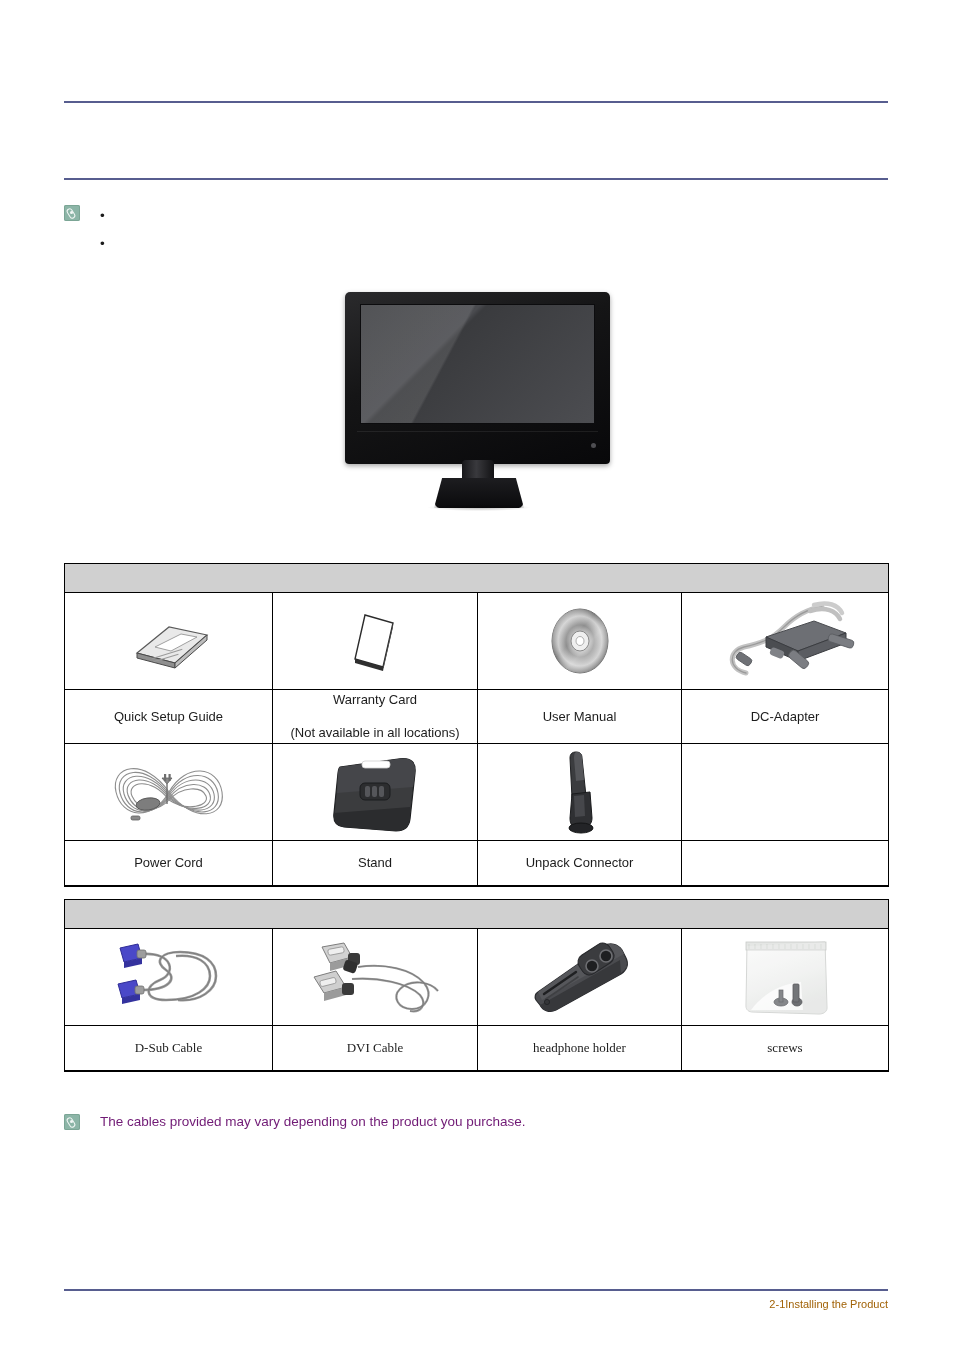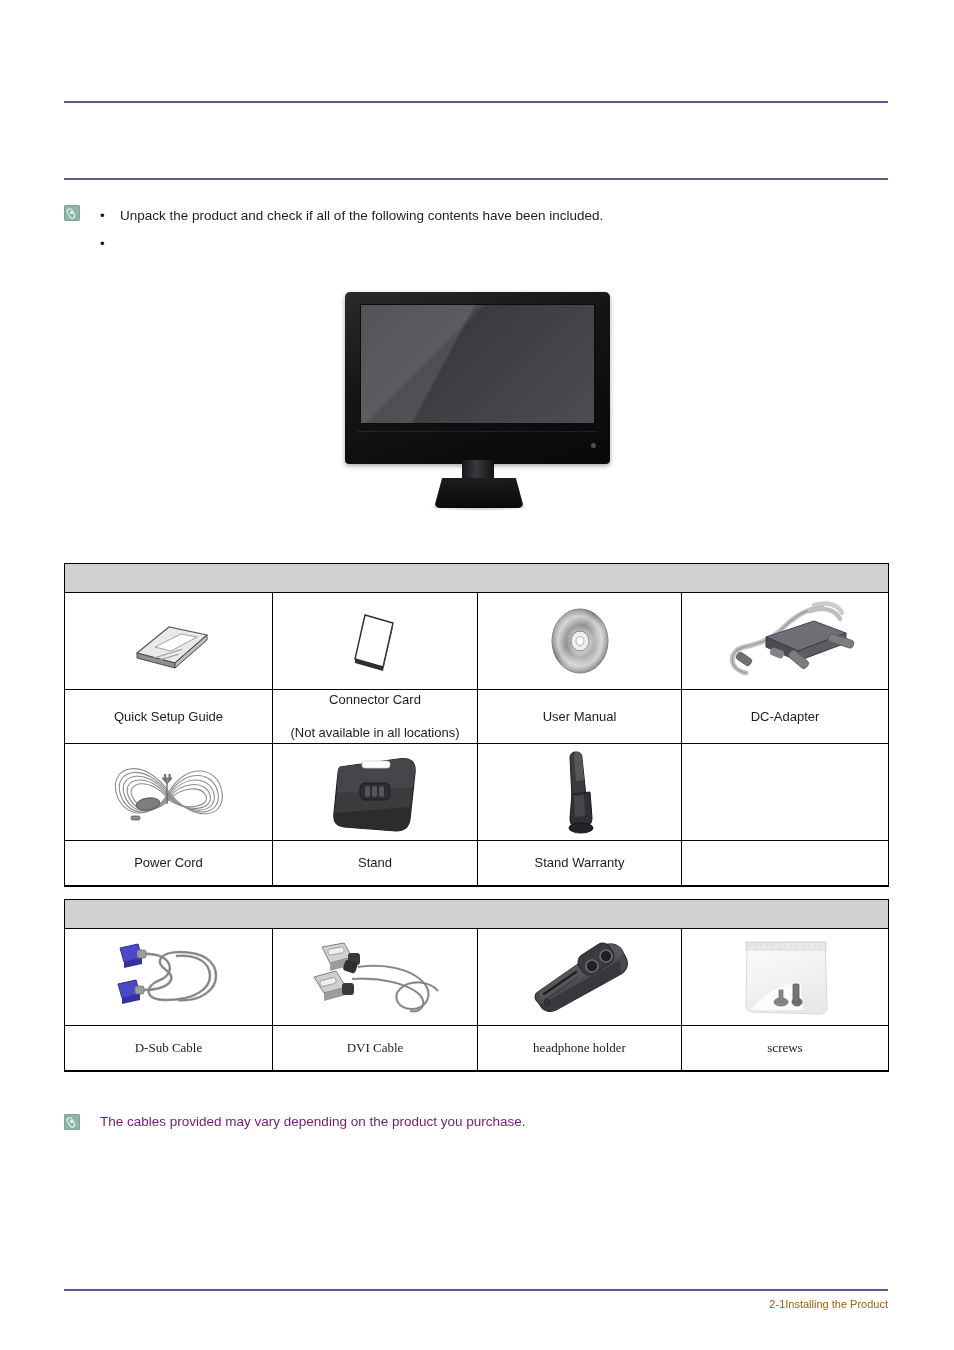--- a/index.html
+++ b/index.html
@@ -262,21 +262,20 @@
 
   <div class="rule rule-top"></div>
   <div class="rule rule-second"></div>
 
   <div class="note-block note-top">
     <div class="note-row">
       <div class="note-icon"></div>
       <div class="note-bullets">
         <div class="note-line">
           <span class="bullet">•</span>
-          <span>Unpack the product and check if all of the following contents have been included.</span>
         </div>
         <div class="note-line">
           <span class="bullet">•</span>
         </div>
       </div>
     </div>
   </div>
 
   <div class="hero">
     <div class="monitor-body">
@@ -366,21 +365,21 @@
           </div>
         </td>
       </tr>
 
       <tr>
         <td class="cell-label">
           <span>Quick Setup Guide</span>
           
         </td>
         <td class="cell-label">
-          <span>Connector Card</span>
+          <span>Warranty Card</span>
           <span class="sub">(Not available in all locations)</span>
         </td>
         <td class="cell-label">
           <span>User Manual</span>
           
         </td>
         <td class="cell-label">
           <span>DC-Adapter</span>
           
         </td>
@@ -439,21 +438,21 @@
       </tr>
 
       <tr class="edge-bottom">
         <td class="cell-label">
           <span>Power Cord</span>
         </td>
         <td class="cell-label">
           <span>Stand</span>
         </td>
         <td class="cell-label">
-          <span>Stand Warranty</span>
+          <span>Unpack Connector</span>
         </td>
         <td class="cell-label">
           <span></span>
         </td>
       </tr>
     </tbody>
   </table>
 
   <table class="ctable ctable-2">
     <colgroup>

